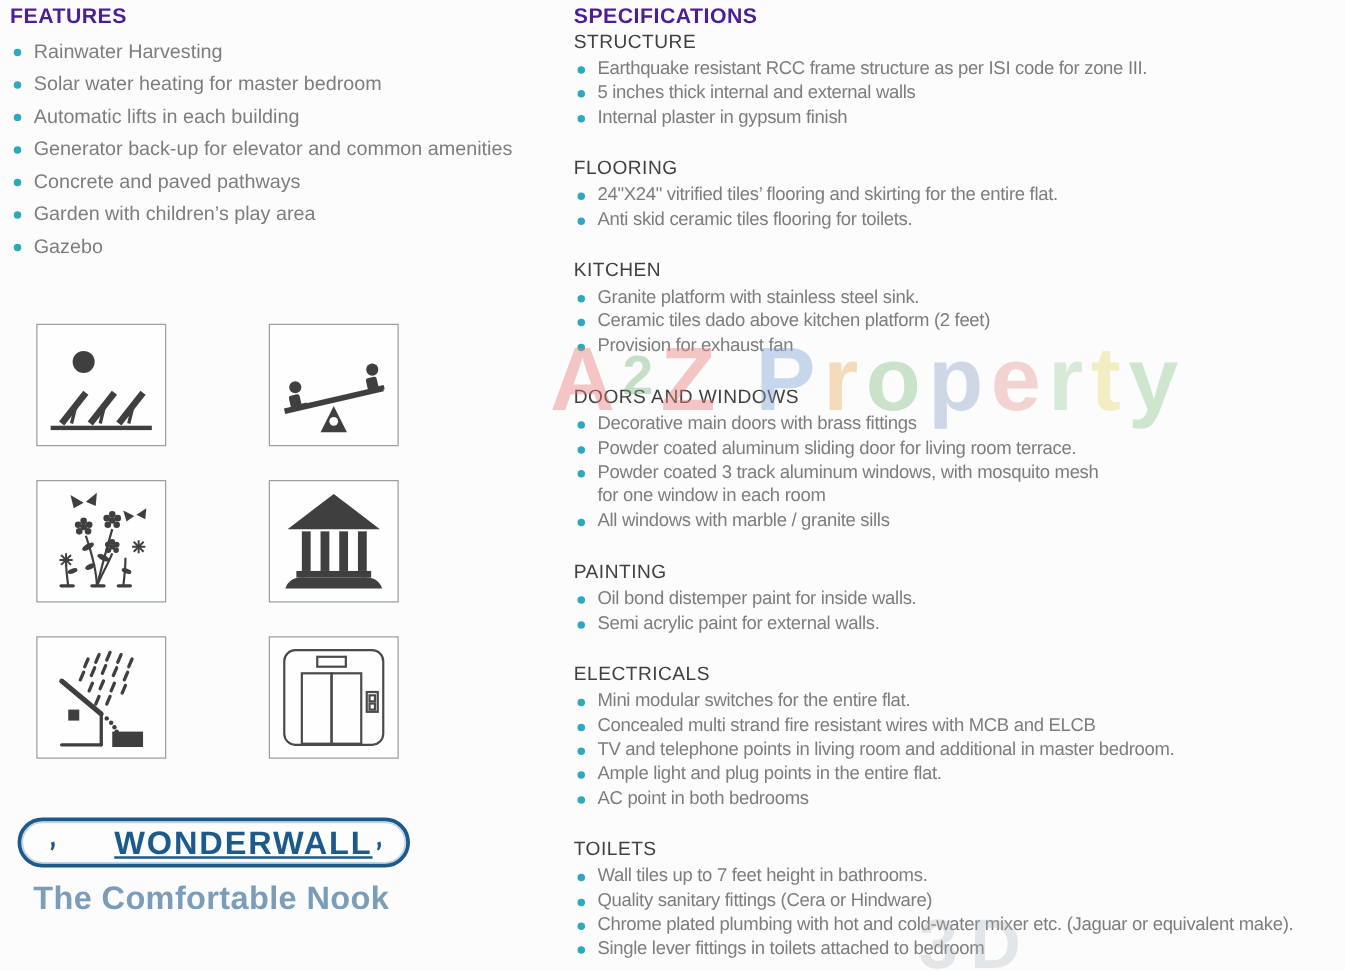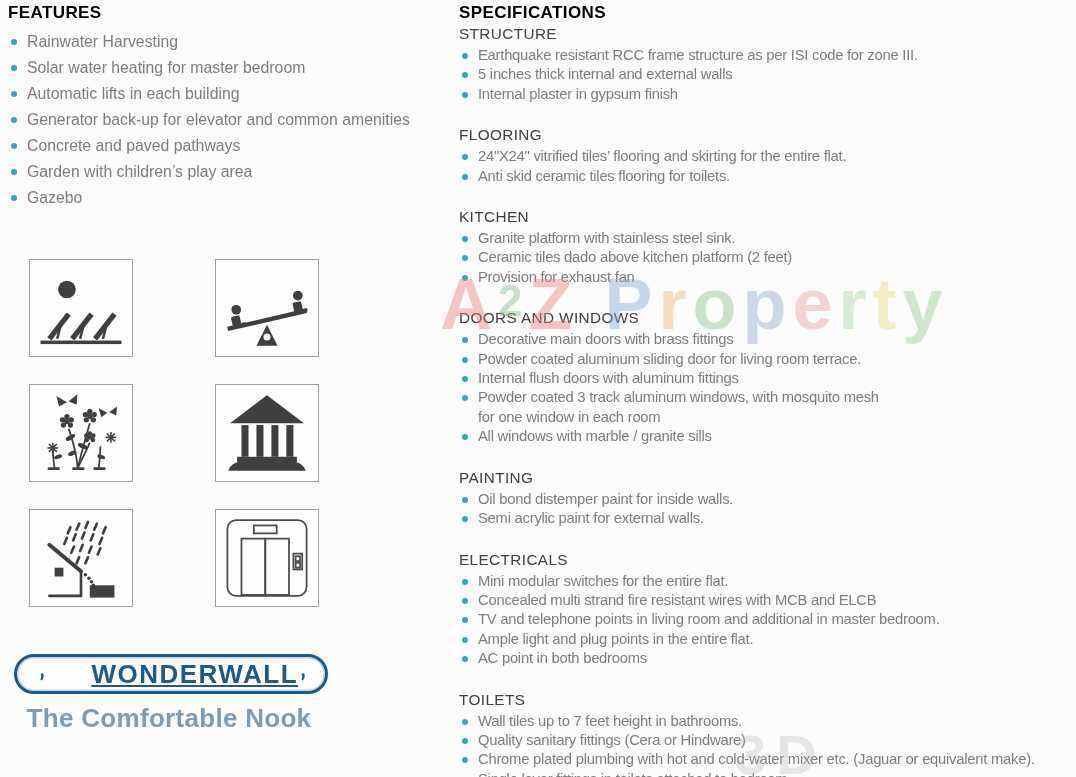--- a/index.html
+++ b/index.html
@@ -4,21 +4,21 @@
 <style>
   html,body{margin:0;padding:0;}
   body{font-family:"Liberation Sans", sans-serif; background:#e8e8e8;}
   .page{position:relative; width:1076px; height:777px; background:#fcfcfc; overflow:hidden;}
 
   
   .col-left{position:absolute; left:8px; top:2px; width:442px;}
   .col-right{position:absolute; left:459px; top:2px; width:614px;}
 
   h2.head{margin:0; font-size:17px; line-height:22px; font-weight:700; letter-spacing:.4px;
-          color:#000000;}
+          color:#4c1d95;}
   .subhead{font-size:15.3px; line-height:20px; font-weight:500; letter-spacing:.4px;
            color:#404040; margin:0 0 2px 0;}
   .subhead.gap{margin-top:21px;}
 
   .list{margin-top:8px;}
   .li{display:flex; align-items:flex-start;}
   .li .dot{flex:0 0 6px; width:6px; height:6px; border-radius:50%; background:#2fa8bb;
            margin:7px 10px 0 3px;}
   .li .txt{color:#7d7d7d; white-space:pre-line;}
   .features .li{margin-bottom:7px;}
@@ -290,24 +290,20 @@
         <div class="li">
           <span class="dot"></span>
           <span class="txt">Decorative main doors with brass fittings</span>
         </div>
         <div class="li">
           <span class="dot"></span>
           <span class="txt">Powder coated aluminum sliding door for living room terrace.</span>
         </div>
         <div class="li">
           <span class="dot"></span>
-          <span class="txt">Internal flush doors with aluminum fittings</span>
-        </div>
-        <div class="li">
-          <span class="dot"></span>
           <span class="txt">Powder coated 3 track aluminum windows, with mosquito mesh
 for one window in each room</span>
         </div>
         <div class="li">
           <span class="dot"></span>
           <span class="txt">All windows with marble / granite sills</span>
         </div>
         <div class="subhead gap">PAINTING</div>
         <div class="li">
           <span class="dot"></span>

